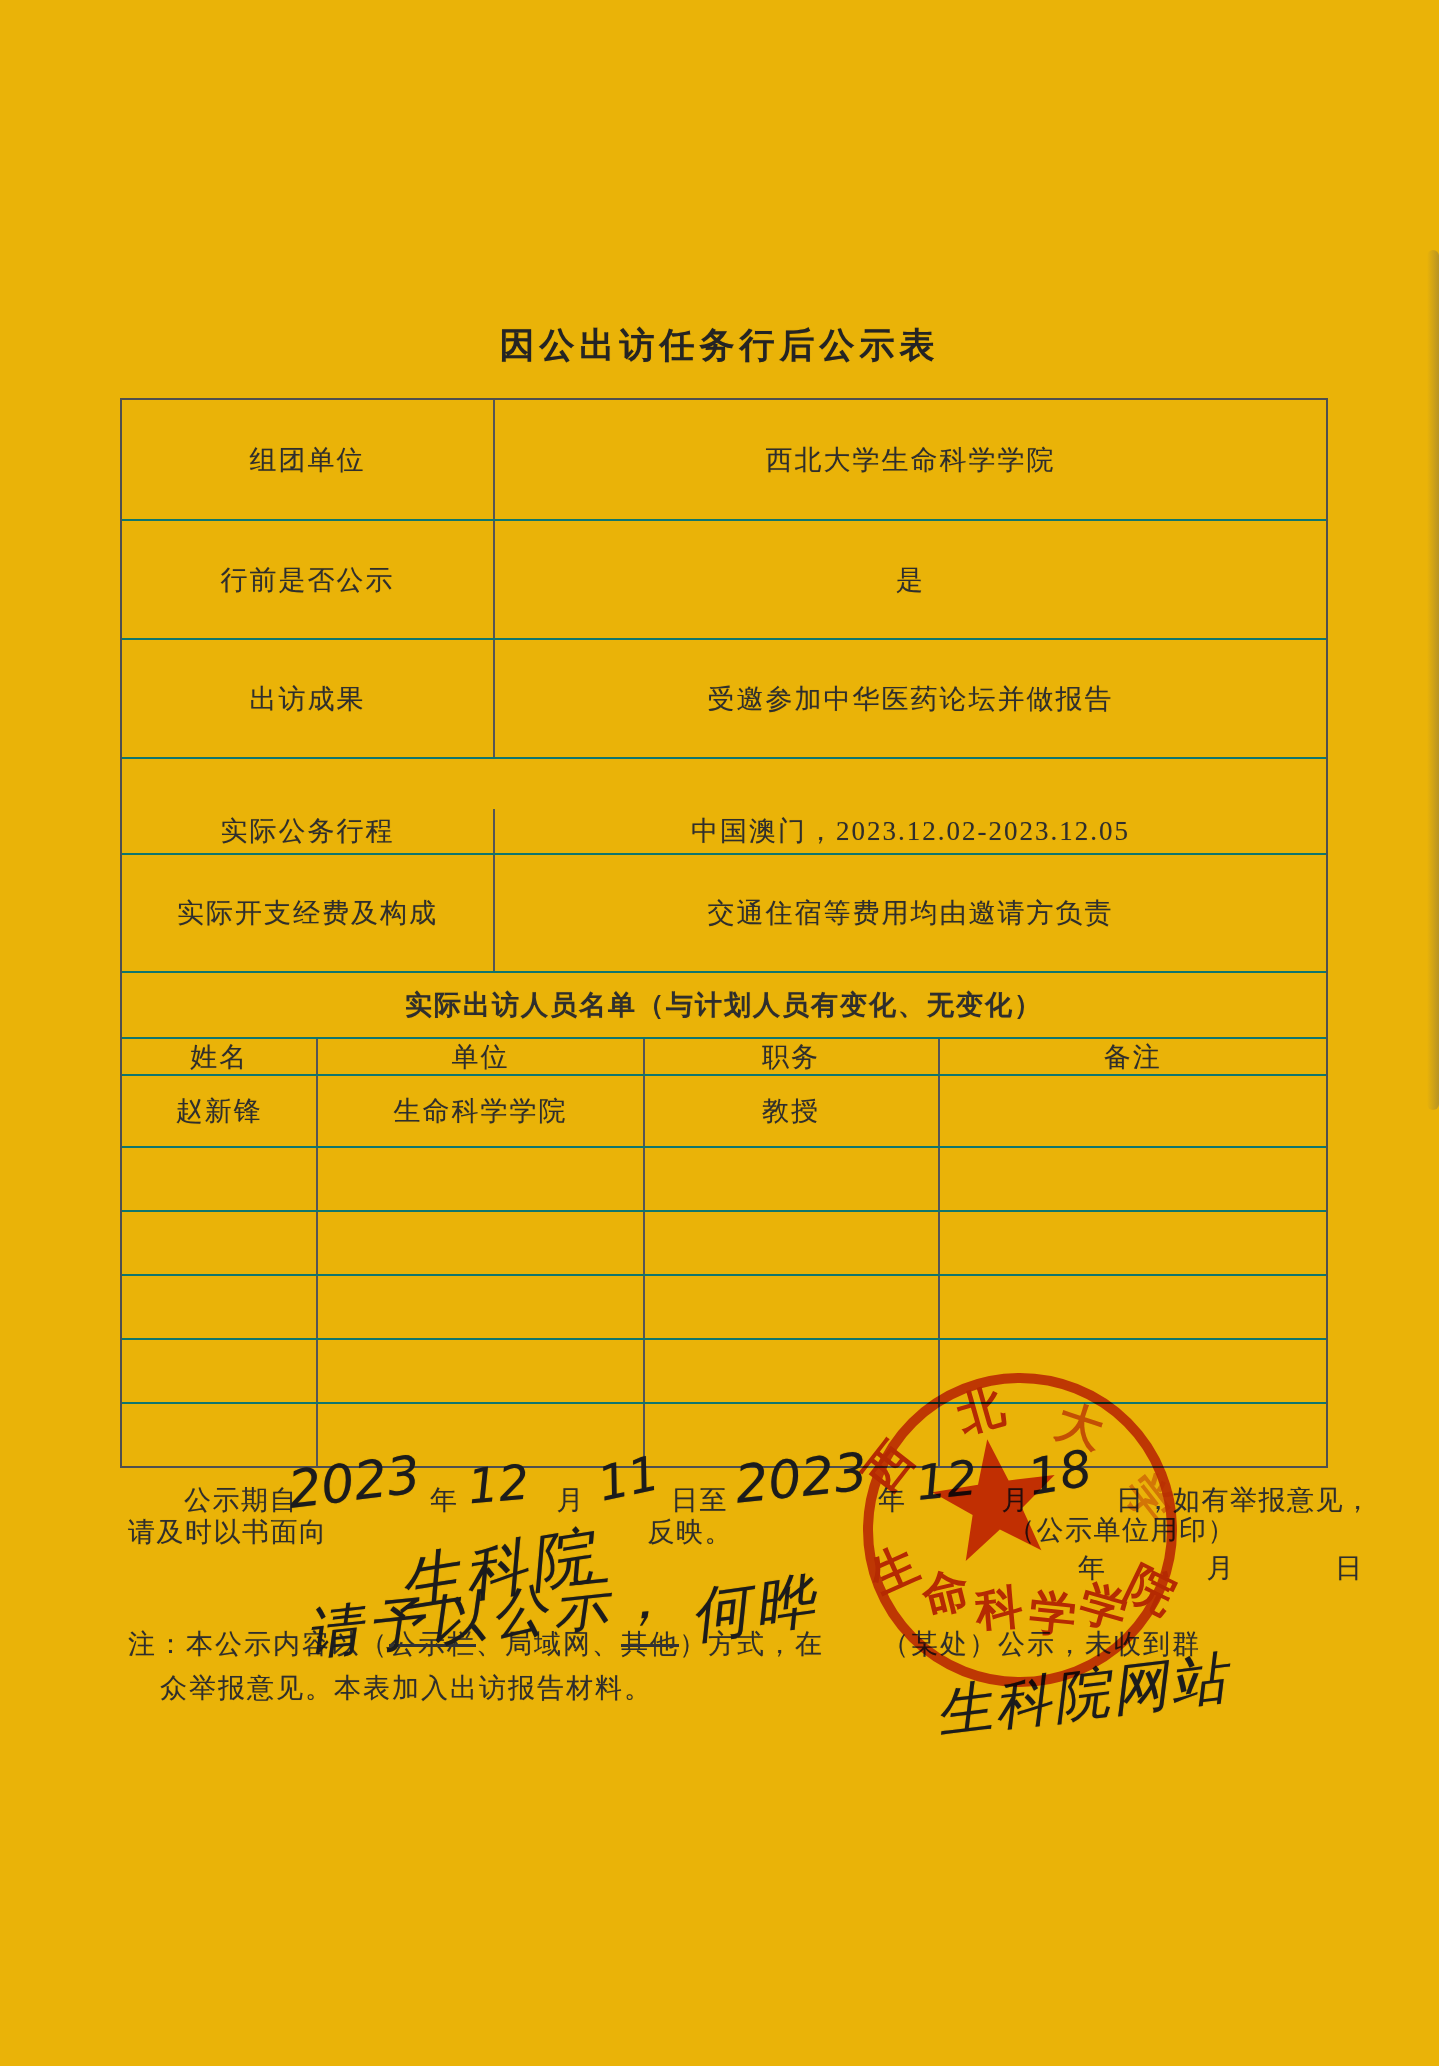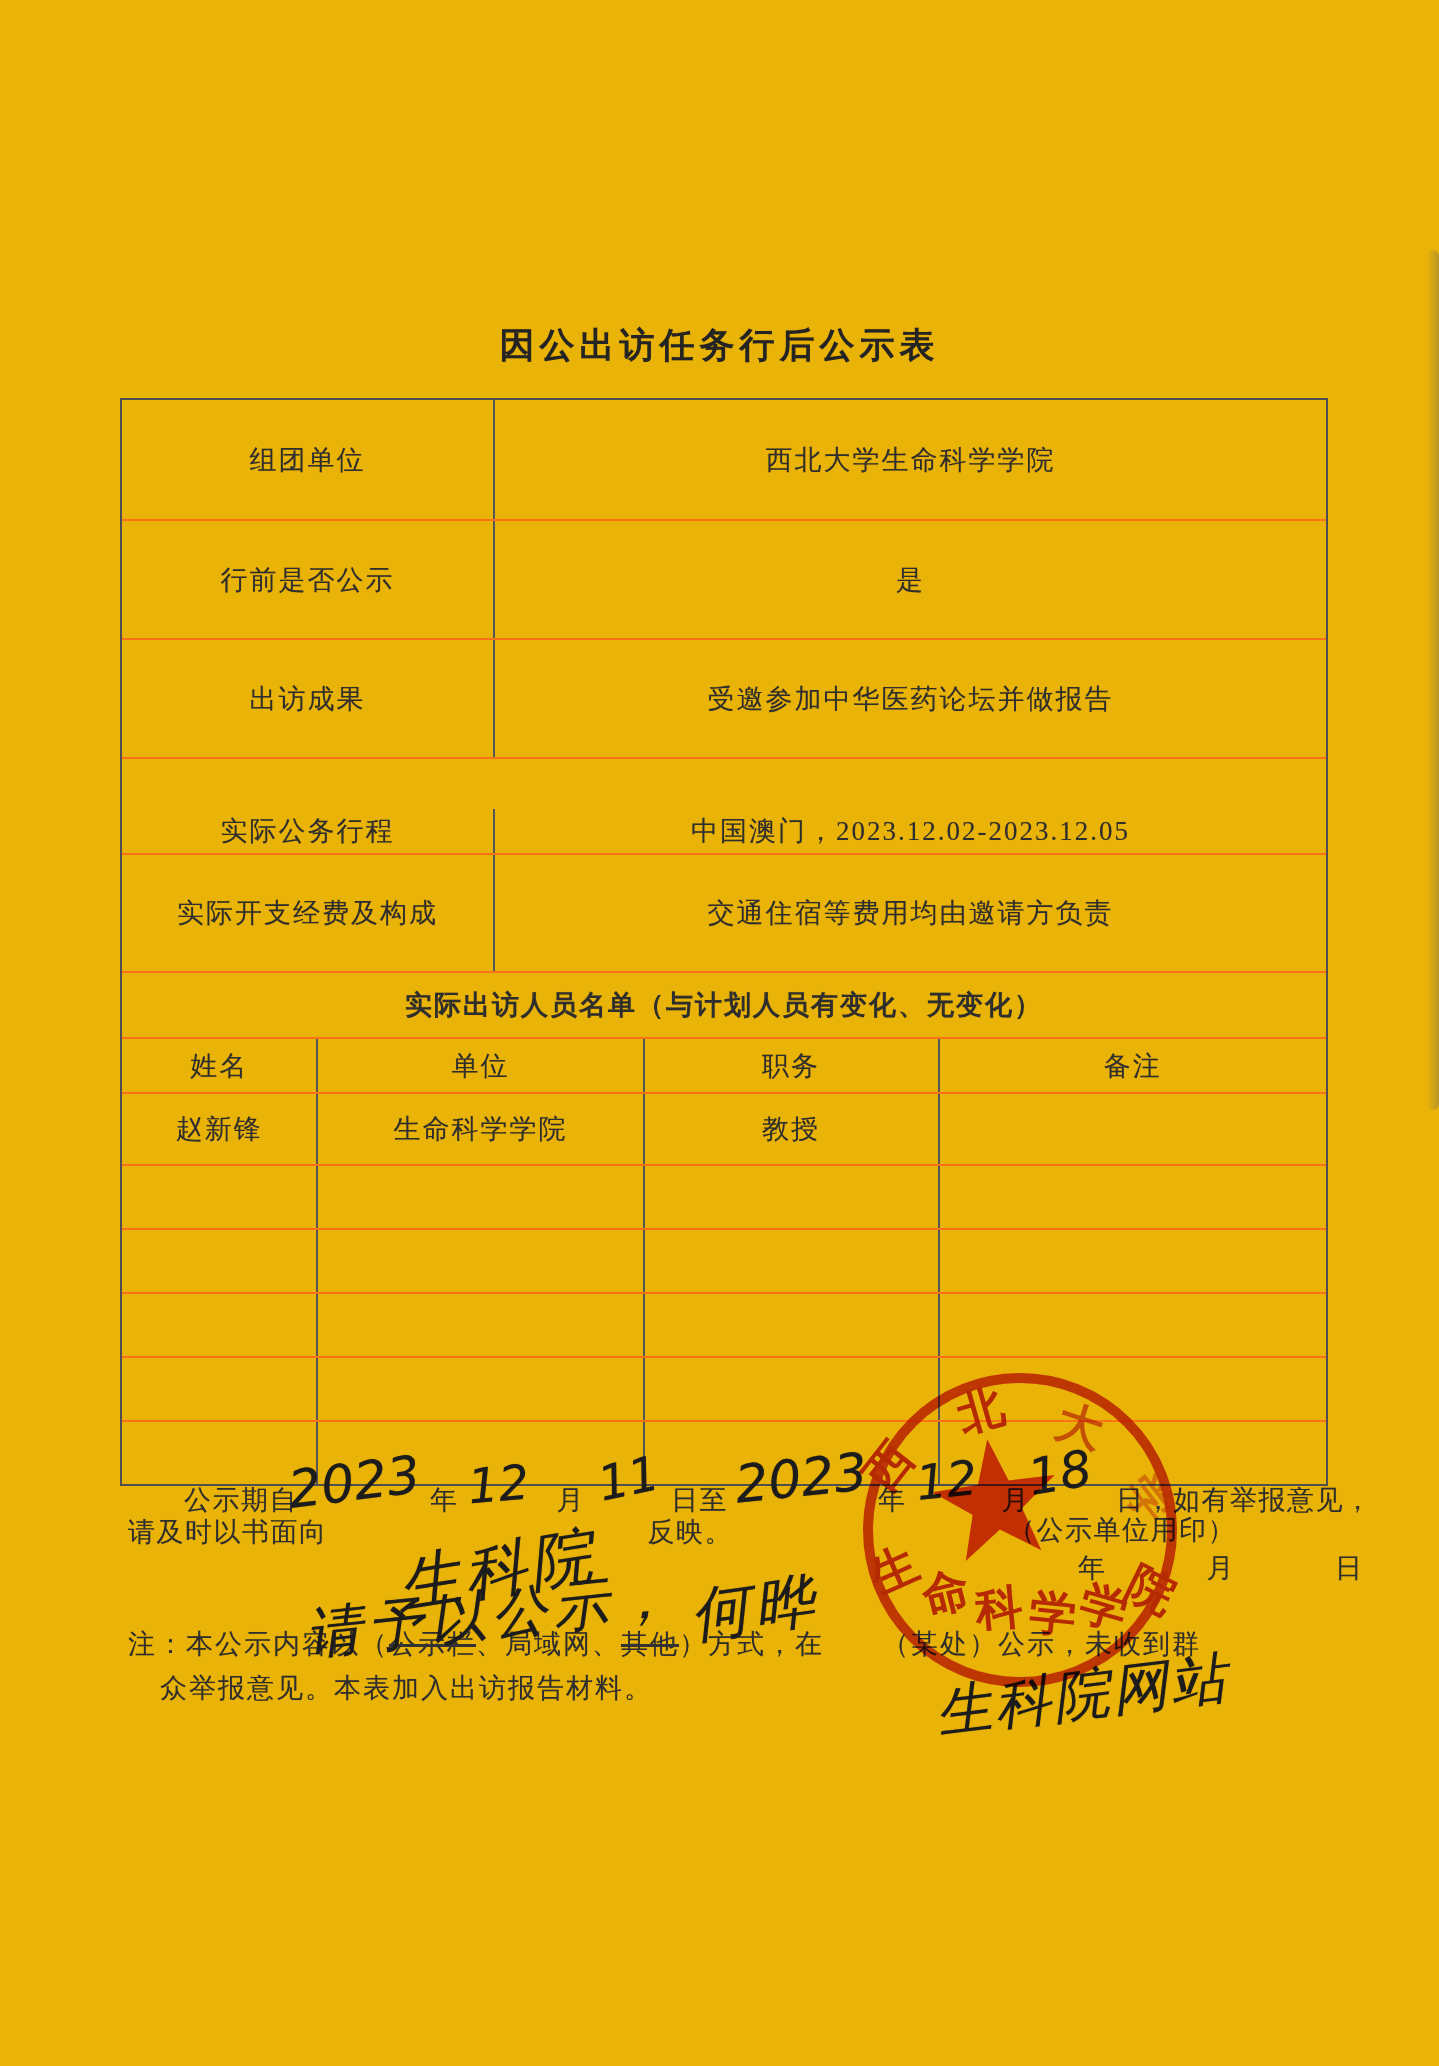--- a/index.html
+++ b/index.html
@@ -24,36 +24,36 @@
     font-weight:bold;font-size:35px;letter-spacing:5px;
     color:#242424;
     text-shadow:0 0 1px rgba(0,0,0,.25);
   }
   .form-table{
     position:absolute;left:120px;top:398px;width:1208px;
     border:2px solid #4f4f4f;
     box-sizing:border-box;
     background:transparent;
   }
-  .trow{display:flex;box-sizing:border-box;border-top:2px solid #f97316;}
+  .trow{display:flex;box-sizing:border-box;border-top:2px solid #0f766e;}
   .trow.first{border-top:none;}
   .cell{
     box-sizing:border-box;
     display:flex;align-items:center;justify-content:center;
     text-align:center;
     font-size:27px;letter-spacing:2px;
     color:#2e2e2e;
     text-shadow:0 0 1px rgba(0,0,0,.2);
     padding:4px 8px;
   }
   .lab{width:31%;border-right:2px solid #565656;}
   .val{width:69%;}
   .h97{height:119px;} .h98{height:96px;align-items:flex-end;} .h120{height:118px;}
   .sectionrow{height:66px;}
-  .headrow{height:55px;}
+  .headrow{height:37px;}
   .datarow{height:72px;}
   .emptyrow{height:64px;}
   .c1{width:16.3%;border-right:2px solid #565656;}
   .c2{width:27.1%;border-right:2px solid #565656;}
   .c3{width:24.5%;border-right:2px solid #565656;}
   .c4{width:32.1%;}
   .sec{width:100%;}
   
   .ptext{
     position:absolute;font-size:27px;letter-spacing:1.5px;

